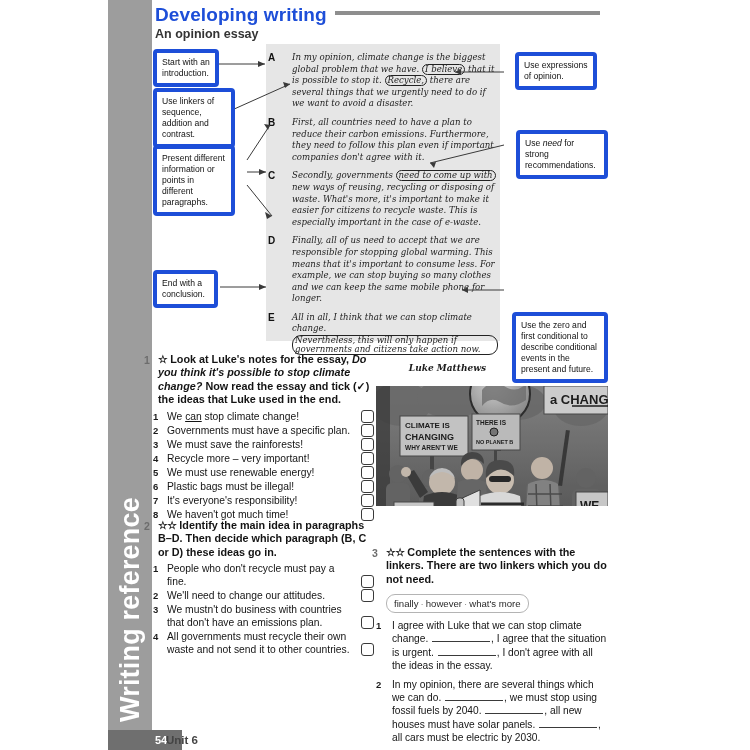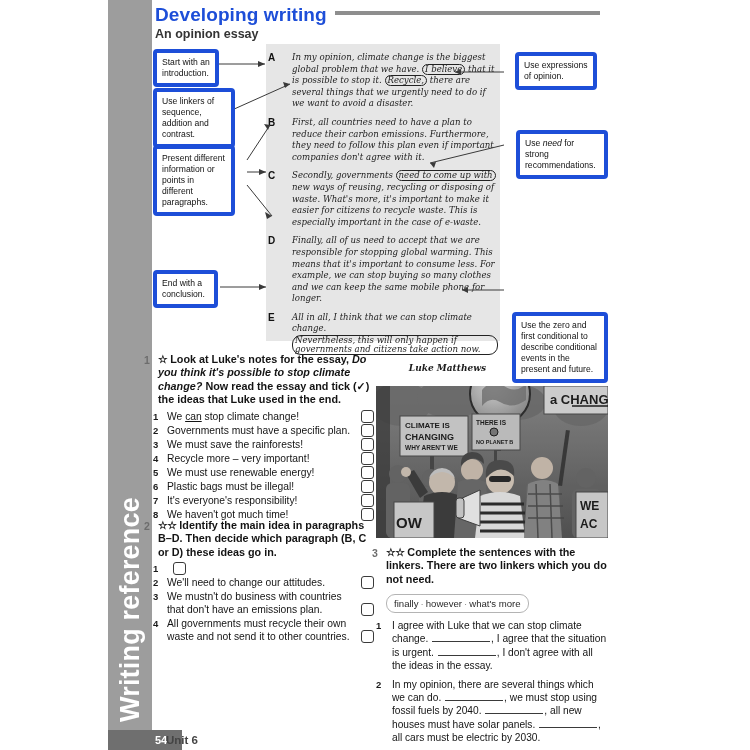--- a/index.html
+++ b/index.html
@@ -82,21 +82,21 @@
   .item{display:flex;align-items:flex-start;position:relative;margin-bottom:1px;}
   .item-num{font-size:9.5px;font-weight:bold;width:14px;flex:none;padding-left:9px;box-sizing:content-box;padding-top:1px;}
   .item-txt{font-size:10.3px;line-height:13px;color:#141414;flex:1;}
   .item-txt u{text-decoration:underline;}
   .tickbox{
     width:11px;height:11px;border:1px solid #3a3a3a;border-radius:3px;background:#fff;
     flex:none;margin-left:6px;align-self:flex-end;
   }
 
   
-  .photo{position:absolute;left:376px;top:386px;width:232px;height:152px;overflow:hidden;background:#5d5d5d;}
+  .photo{position:absolute;left:376px;top:386px;width:232px;height:120px;overflow:hidden;background:#5d5d5d;}
   .photo svg{display:block;}
 
   
   .bank{
     display:inline-block;border:1px solid #b4b4b4;border-radius:9px;background:#fff;
     font-size:9.6px;color:#2a2a2a;padding:3px 7px;
   }
   .bank .dot{color:#8a8a8a;padding:0 2px;}
 
   .qitem{display:flex;gap:6px;margin-top:6px;}
@@ -259,20 +259,21 @@
   </div>
 
   <div class="ex" style="left:144px;top:519px;width:230px;">
     <div class="ex-head">
       <div class="ex-num">2</div>
       <div class="ex-body"><span class="stars">☆☆</span> <span>Identify the main idea in paragraphs B–D. Then decide which paragraph (B, C or D) these ideas go in.</span></div>
     </div>
     <div class="items">
       <div class="item">
           <span class="item-num">1</span>
+          <span class="item-txt">People who don't recycle must pay a fine.</span>
           <span class="tickbox"></span>
         </div>
       <div class="item">
           <span class="item-num">2</span>
           <span class="item-txt">We'll need to change our attitudes.</span>
           <span class="tickbox"></span>
         </div>
       <div class="item">
           <span class="item-num">3</span>
           <span class="item-txt">We mustn't do business with countries that don't have an emissions plan.</span>

